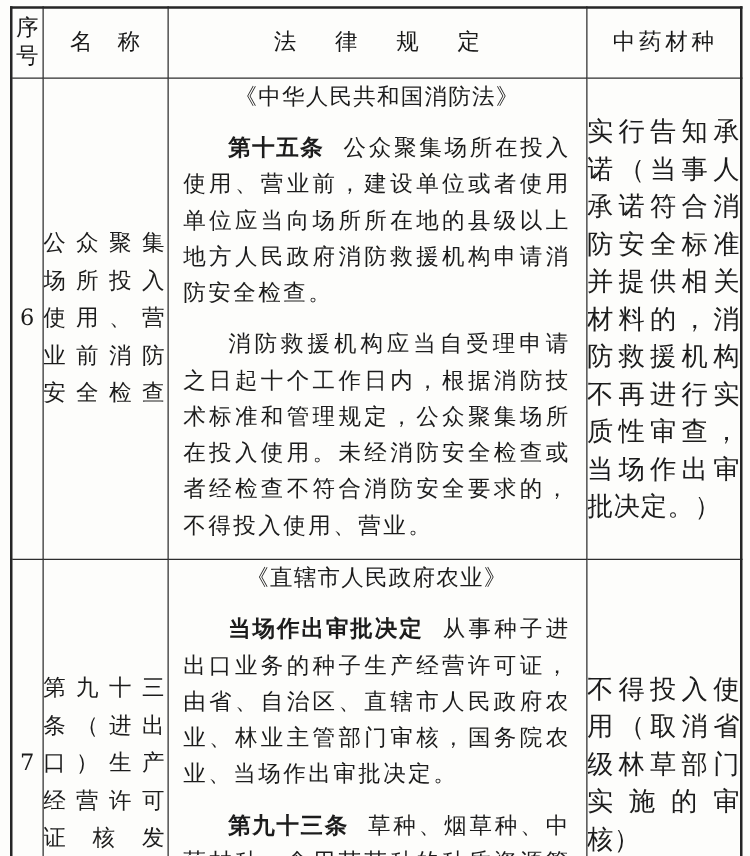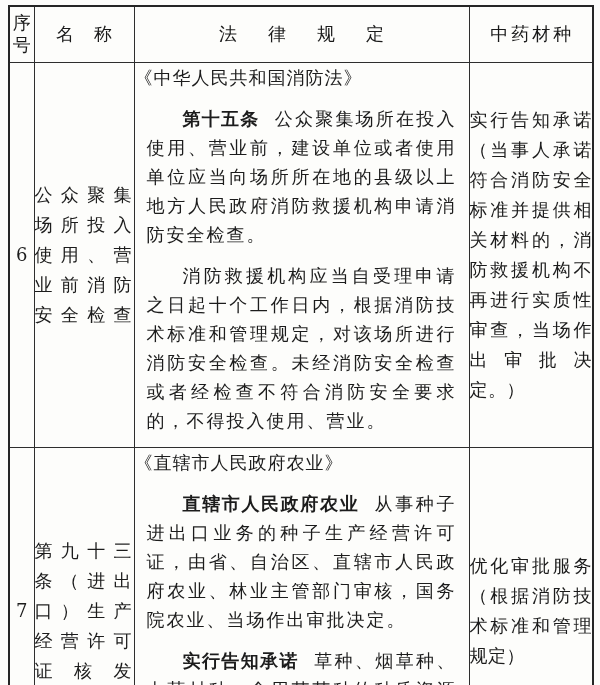--- a/index.html
+++ b/index.html
@@ -69,41 +69,42 @@
     line-height: 30px;
     letter-spacing: 2px;
     text-align: justify;
     text-align-last: justify;
     text-justify: inter-character;
   }
   .td-law { padding: 2px 4px; }
   .law-title {
     font-size: 18px;
     line-height: 29px;
+    text-align: center;
     letter-spacing: 1px;
     white-space: nowrap;
   }
   p.law-para {
     margin: 12px;
     font-size: 18px;
     line-height: 29px;
     letter-spacing: 2px;
     text-indent: 2em;
     text-align: justify;
     text-justify: inter-ideograph;
   }
   .article-lead {
     font-family: "DejaVu Sans", "Liberation Sans", sans-serif;
     font-weight: bold;
     margin-right: 0.85em;
     letter-spacing: 1px;
   }
   .td-adjust { padding: 0 5px; }
   .adjust-text {
-    font-size: 18px;
+    font-size: 21px;
     line-height: 30px;
     letter-spacing: 0.5px;
     text-align: justify;
     text-justify: inter-character;
   }
 </style>
 </head>
 <body>
 
 <div class="page">
@@ -124,35 +125,35 @@
     </thead>
     <tbody>
       <tr class="row-6">
         <td class="td-no">6</td>
         <td class="td-name">
           <div class="name-text">公众聚集场所投入使用、营业前消防安全检查</div>
         </td>
         <td class="td-law">
           <div class="law-title">《中华人民共和国消防法》</div>
           <p class="law-para"><span class="article-lead">第十五条</span><span>公众聚集场所在投入使用、营业前，建设单位或者使用单位应当向场所所在地的县级以上地方人民政府消防救援机构申请消防安全检查。</span></p>
-          <p class="law-para"><span>消防救援机构应当自受理申请之日起十个工作日内，根据消防技术标准和管理规定，对该场所进行消防安全检查。未经消防安全检查或者经检查不符合消防安全要求的，不得投入使用、营业。</span></p>
+          <p class="law-para"><span>消防救援机构应当自受理申请之日起十个工作日内，根据消防技术标准和管理规定，公众聚集场所在投入使用。未经消防安全检查或者经检查不符合消防安全要求的，不得投入使用、营业。</span></p>
         </td>
         <td class="td-adjust">
           <div class="adjust-text">实行告知承诺（当事人承诺符合消防安全标准并提供相关材料的，消防救援机构不再进行实质性审查，当场作出审批决定。）</div>
         </td>
       </tr>
       <tr class="row-7">
         <td class="td-no">7</td>
         <td class="td-name">
           <div class="name-text">第九十三条（进出口）生产经营许可证核发</div>
         </td>
         <td class="td-law">
           <div class="law-title">《直辖市人民政府农业》</div>
-          <p class="law-para"><span class="article-lead">直辖市人民政府农业</span><span>从事种子进出口业务的种子生产经营许可证，由省、自治区、直辖市人民政府农业、林业主管部门审核，国务院农业、当场作出审批决定。</span></p>
-          <p class="law-para"><span class="article-lead">实行告知承诺</span><span>草种、烟草种、中药材种、食用菌菌种的种质资源管理和选育、生产经营、管理等活动，参照本法执行。</span></p>
+          <p class="law-para"><span class="article-lead">当场作出审批决定</span><span>从事种子进出口业务的种子生产经营许可证，由省、自治区、直辖市人民政府农业、林业主管部门审核，国务院农业、当场作出审批决定。</span></p>
+          <p class="law-para"><span class="article-lead">第九十三条</span><span>草种、烟草种、中药材种、食用菌菌种的种质资源管理和选育、生产经营、管理等活动，参照本法执行。</span></p>
         </td>
         <td class="td-adjust">
-          <div class="adjust-text">优化审批服务（根据消防技术标准和管理规定）</div>
+          <div class="adjust-text">不得投入使用（取消省级林草部门实施的审核）</div>
         </td>
       </tr>
     </tbody>
   </table>
 </div>
 
 </body></html>

